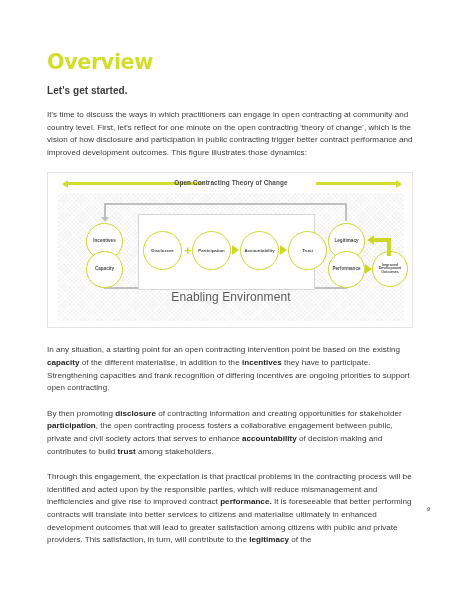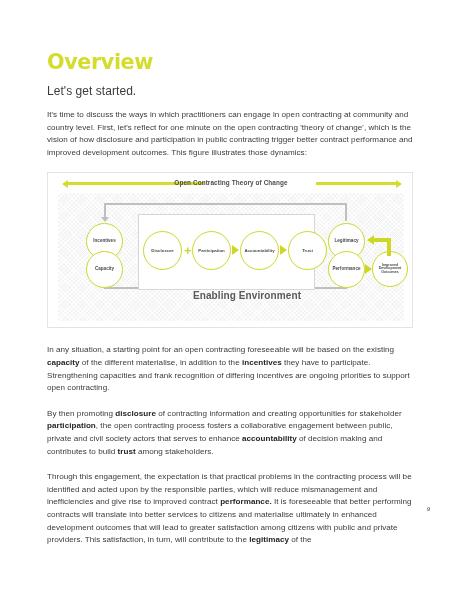--- a/index.html
+++ b/index.html
@@ -32,25 +32,25 @@
     font-weight: bold;
     font-size: 22px;
     line-height: 24px;
     letter-spacing: -0.4px;
     color: #d4dd2c;
     margin: 0 0 11px 0;
     transform: scaleX(0.94);
     transform-origin: left center;
   }
   .lead {
-    font-size: 12px;
+    font-size: 10px;
     line-height: 12px;
     color: #3b3b3b;
     margin: 0 0 12px 0;
-    font-weight: 400;
+    font-weight: 700;
     letter-spacing: 0.05px;
   }
   p.body {
     font-size: 8.1px;
     line-height: 12.6px;
     color: #3b3b3b;
     margin: 0 0 13px 0;
     text-align: left;
     letter-spacing: 0.02px;
   }
@@ -105,26 +105,26 @@
     left: 10px; top: 20px;
     width: 346px;
     height: 128px;
     background-color: #f3f3f3;
     background-image:
       repeating-linear-gradient(45deg, rgba(255,255,255,0.85) 0 1px, rgba(0,0,0,0) 1px 3px),
       repeating-linear-gradient(-45deg, rgba(255,255,255,0.85) 0 1px, rgba(0,0,0,0) 1px 3px);
   }
   .env-label {
     position: absolute;
-    left: 16px;
+    left: 0;
     top: 97px;
     width: 346px;
     text-align: center;
-    font-size: 10px;
-    font-weight: bold;
+    font-size: 12px;
+    font-weight: normal;
     color: #5a5a5a;
     letter-spacing: 0.1px;
   }
   .inner-box {
     position: absolute;
     left: 80px; top: 21px;
     width: 177px; height: 76px;
     background: #ffffff;
     border: 1.2px solid #d6d6d6;
     box-sizing: border-box;
@@ -266,20 +266,20 @@
         </div>
 
         <div class="ybar" style="left:329px; top:45px; width:4px; height:18px;"></div>
         <div class="ybar" style="left:316px; top:45px; width:17px; height:4px;"></div>
         <div class="yarrow-left" style="left:309px; top:41.5px;"></div>
 
         <div class="env-label">Enabling Environment</div>
       </div>
     </div>
 
-    <p class="body"><span>In any situation, a starting point for an open contracting foreseeable will be based on the existing </span><b>capacity</b><span> of the different materialise, in addition to the </span><b>incentives</b><span> they have to participate. Strengthening capacities and frank recognition of differing incentives are ongoing priorities to support open contracting.</span></p>
+    <p class="body"><span>In any situation, a starting point for an open contracting intervention point be based on the existing </span><b>capacity</b><span> of the different materialise, in addition to the </span><b>incentives</b><span> they have to participate. Strengthening capacities and frank recognition of differing incentives are ongoing priorities to support open contracting.</span></p>
     <p class="body"><span>By then promoting </span><b>disclosure</b><span> of contracting information and creating opportunities for stakeholder </span><b>participation</b><span>, the open contracting process fosters a collaborative engagement between public, private and civil society actors that serves to enhance </span><b>accountability</b><span> of decision making and contributes to build </span><b>trust</b><span> among stakeholders.</span></p>
     <p class="body"><span>Through this engagement, the expectation is that practical problems in the contracting process will be identified and acted upon by the responsible parties, which will reduce mismanagement and inefficiencies and give rise to improved contract </span><b>performance.</b><span> It is foreseeable that better performing contracts will translate into better services to citizens and materialise ultimately in enhanced development outcomes that will lead to greater satisfaction among citizens with public and private providers. This satisfaction, in turn, will contribute to the </span><b>legitimacy</b><span> of the</span></p>
 
   </div>
 
   <div class="page-num">9</div>
 </div>
 
 </body></html>

